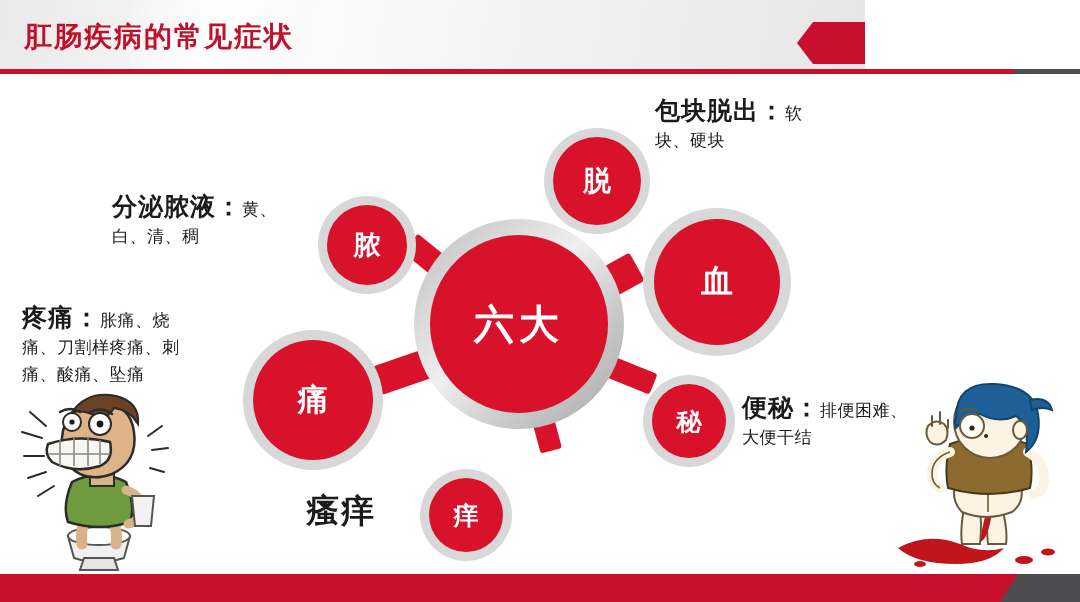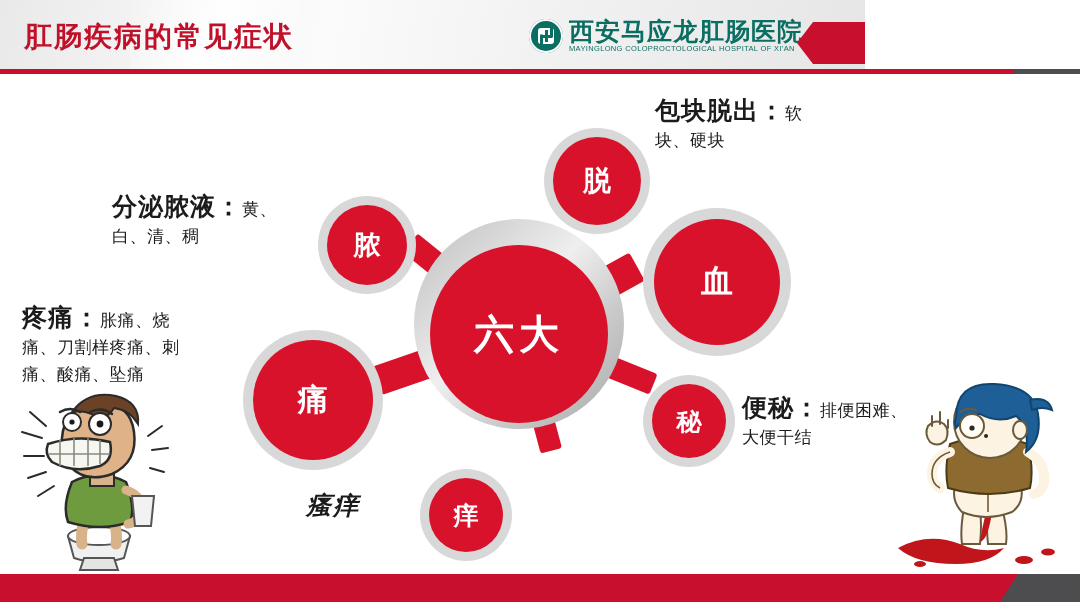--- a/index.html
+++ b/index.html
@@ -50,42 +50,33 @@
     font-family:"Liberation Sans","DejaVu Sans",sans-serif;font-weight:bold;
     font-size:40px;line-height:48px;letter-spacing:5px;}
   .center-ring{position:absolute;border-radius:50%;
     background:linear-gradient(135deg,#bdbdbd,#efefef 45%,#c9c9c9 70%,#a9a9a9);}
 
   
   .callout{position:absolute;color:#1b1b1b;}
   .ct-head{font-size:25px;font-weight:bold;letter-spacing:1px;}
   .ct-body{font-size:17px;letter-spacing:.5px;}
   .ct-line{font-size:17px;letter-spacing:.5px;line-height:27px;}
-  .label-plain{position:absolute;font-size:25px;font-weight:bold;color:#1b1b1b;letter-spacing:2px;font-style:italic;}
+  .label-plain{position:absolute;font-size:33px;font-weight:bold;color:#1b1b1b;letter-spacing:2px;}
 
   
   .toon{position:absolute;}
 </style>
 </head>
 <body>
 
 <div id="slide">
 
   <div class="header">
     <div class="page-title">肛肠疾病的常见症状</div>
 
-    <div class="logo">
-      <div class="logo-mark">
-        <div class="logo-cross"></div>
-      </div>
-      <div class="logo-txt">
-        <div class="logo-cn">西安马应龙肛肠医院</div>
-        <div class="logo-en">MAYINGLONG COLOPROCTOLOGICAL HOSPITAL OF XI'AN</div>
-      </div>
-    </div>
 
     <div class="header-chev"></div>
   </div>
   <div class="header-rule"></div>
   <div class="header-rule-dark"></div>
 
   <div class="stage">
 
     <div class="spoke" style="left:519px;top:246px;width:110px;height:26px;transform:rotate(-74deg);"></div>
     <div class="spoke" style="left:519px;top:242px;width:135px;height:32px;transform:rotate(-29deg);"></div>
@@ -118,21 +109,21 @@
     <div class="node" style="left:253px;top:266px;width:120px;height:120px;font-size:31px;">
       <span>痛</span>
     </div>
 
     <div class="ring" style="left:318px;top:122px;width:98px;height:98px;"></div>
     <div class="node" style="left:327px;top:131px;width:80px;height:80px;font-size:27px;">
       <span>脓</span>
     </div>
 
     <div class="center-ring" style="left:414px;top:145px;width:210px;height:210px;"></div>
-    <div class="center" style="left:430px;top:171px;width:178px;height:178px;">
+    <div class="center" style="left:430px;top:161px;width:178px;height:178px;">
       <span>六大</span>
     </div>
 
     <div class="callout" style="left:655px;top:20px;width:250px;">
       <span class="ct-head">包块脱出：</span><span class="ct-body">软</span>
       <div class="ct-line">块、硬块</div>
     </div>
 
 
     <div class="callout" style="left:742px;top:317px;width:250px;">

